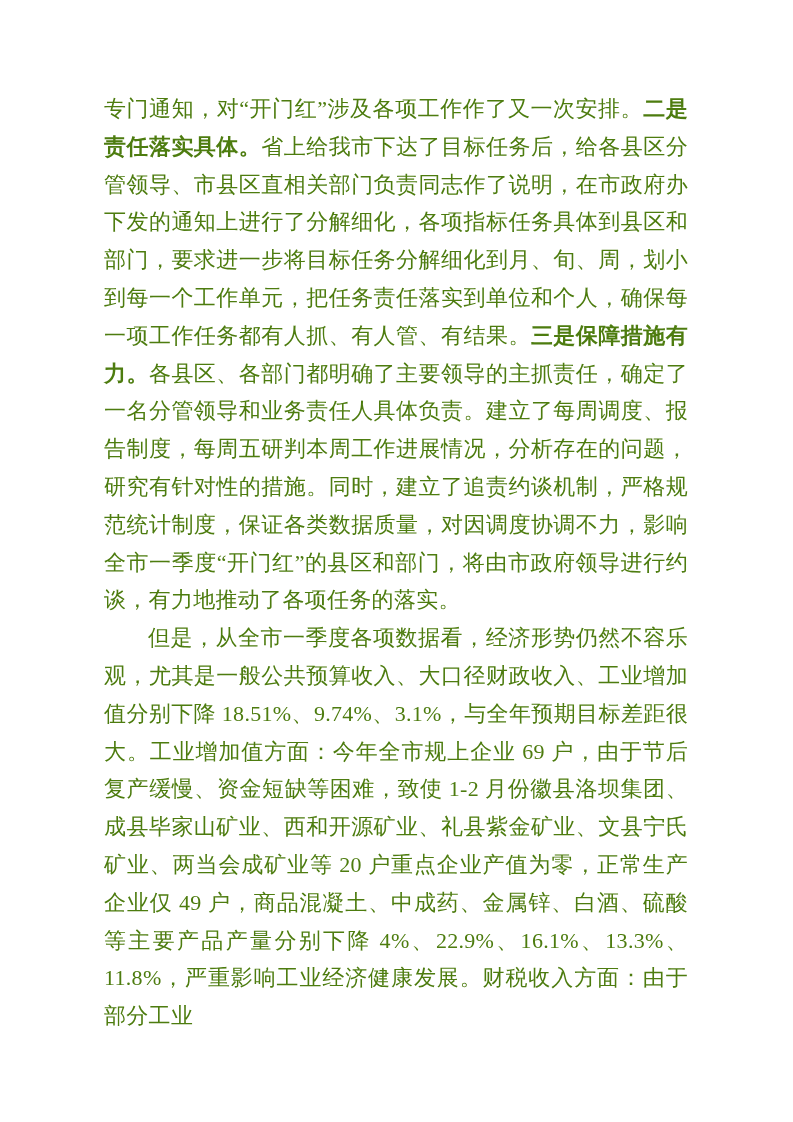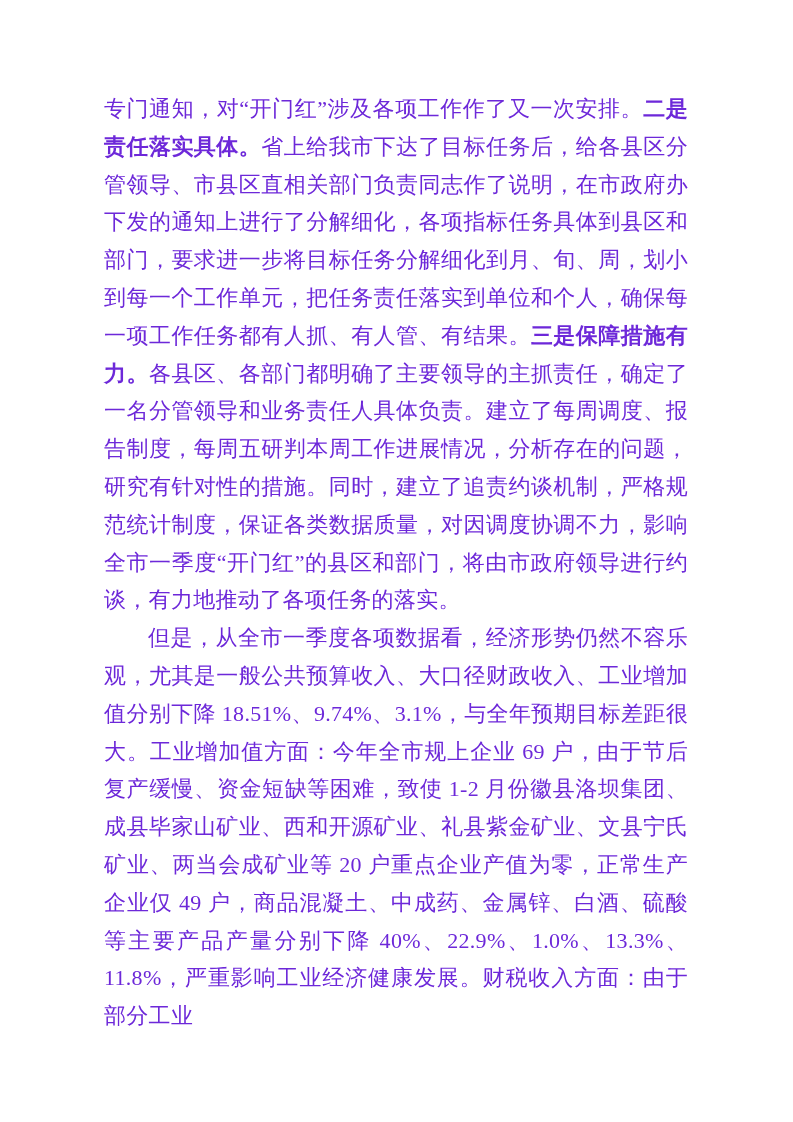--- a/index.html
+++ b/index.html
@@ -15,21 +15,21 @@
     overflow: hidden;
   }
   .text-block {
     position: absolute;
     left: 104px;
     top: 90px;
     width: 584px;
     font-family: "Liberation Serif", "DejaVu Serif", serif;
     font-size: 22px;
     line-height: 37.8px;
-    color: #6d28d9;
+    color: #4d7c0f;
     text-align: justify;
     text-justify: inter-character;
     letter-spacing: 0.3px;
   }
   .para {
     margin: 0;
     padding: 0;
     word-break: normal;
     overflow-wrap: break-word;
   }
@@ -39,15 +39,15 @@
   .para strong {
     font-weight: bold;
   }
 </style>
 </head>
 <body>
 
 <div class="page">
   <div class="text-block">
     <p class="para"><span>专门通知，对“开门红”涉及各项工作作了又一次安排。</span><strong>二是责任落实具体。</strong><span>省上给我市下达了目标任务后，给各县区分管领导、市县区直相关部门负责同志作了说明，在市政府办下发的通知上进行了分解细化，各项指标任务具体到县区和部门，要求进一步将目标任务分解细化到月、旬、周，划小到每一个工作单元，把任务责任落实到单位和个人，确保每一项工作任务都有人抓、有人管、有结果。</span><strong>三是保障措施有力。</strong><span>各县区、各部门都明确了主要领导的主抓责任，确定了一名分管领导和业务责任人具体负责。建立了每周调度、报告制度，每周五研判本周工作进展情况，分析存在的问题，研究有针对性的措施。同时，建立了追责约谈机制，严格规范统计制度，保证各类数据质量，对因调度协调不力，影响全市一季度“开门红”的县区和部门，将由市政府领导进行约谈，有力地推动了各项任务的落实。</span></p>
-    <p class="para indent"><span>但是，从全市一季度各项数据看，经济形势仍然不容乐观，尤其是一般公共预算收入、大口径财政收入、工业增加值分别下降 18.51%、9.74%、3.1%，与全年预期目标差距很大。工业增加值方面：今年全市规上企业 69 户，由于节后复产缓慢、资金短缺等困难，致使 1-2 月份徽县洛坝集团、成县毕家山矿业、西和开源矿业、礼县紫金矿业、文县宁氏矿业、两当会成矿业等 20 户重点企业产值为零，正常生产企业仅 49 户，商品混凝土、中成药、金属锌、白酒、硫酸等主要产品产量分别下降 40%、22.9%、1.0%、13.3%、11.8%，严重影响工业经济健康发展。财税收入方面：由于部分工业</span></p>
+    <p class="para indent"><span>但是，从全市一季度各项数据看，经济形势仍然不容乐观，尤其是一般公共预算收入、大口径财政收入、工业增加值分别下降 18.51%、9.74%、3.1%，与全年预期目标差距很大。工业增加值方面：今年全市规上企业 69 户，由于节后复产缓慢、资金短缺等困难，致使 1-2 月份徽县洛坝集团、成县毕家山矿业、西和开源矿业、礼县紫金矿业、文县宁氏矿业、两当会成矿业等 20 户重点企业产值为零，正常生产企业仅 49 户，商品混凝土、中成药、金属锌、白酒、硫酸等主要产品产量分别下降 4%、22.9%、16.1%、13.3%、11.8%，严重影响工业经济健康发展。财税收入方面：由于部分工业</span></p>
   </div>
 </div>
 
 </body></html>

